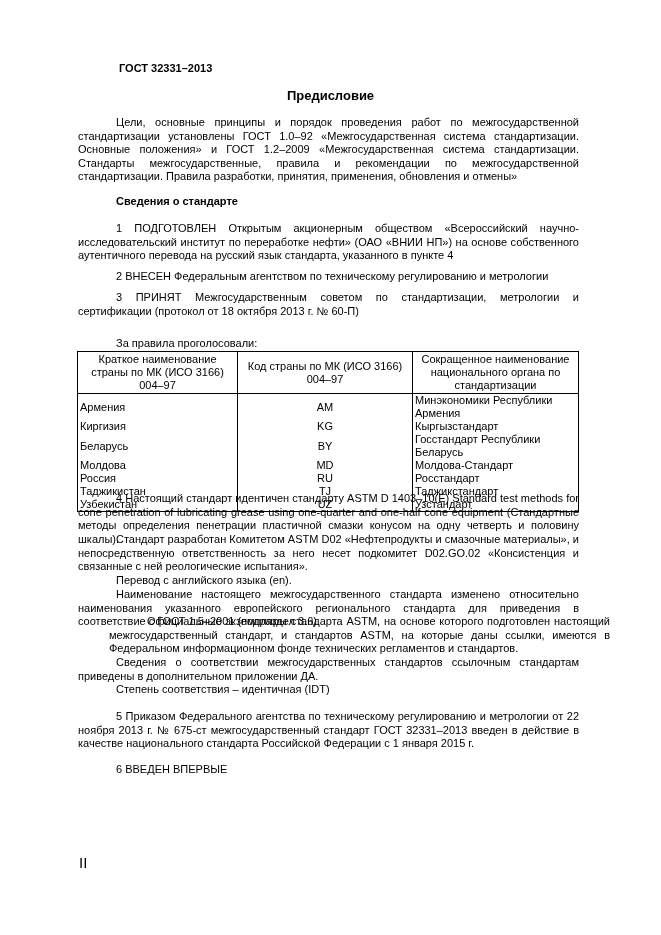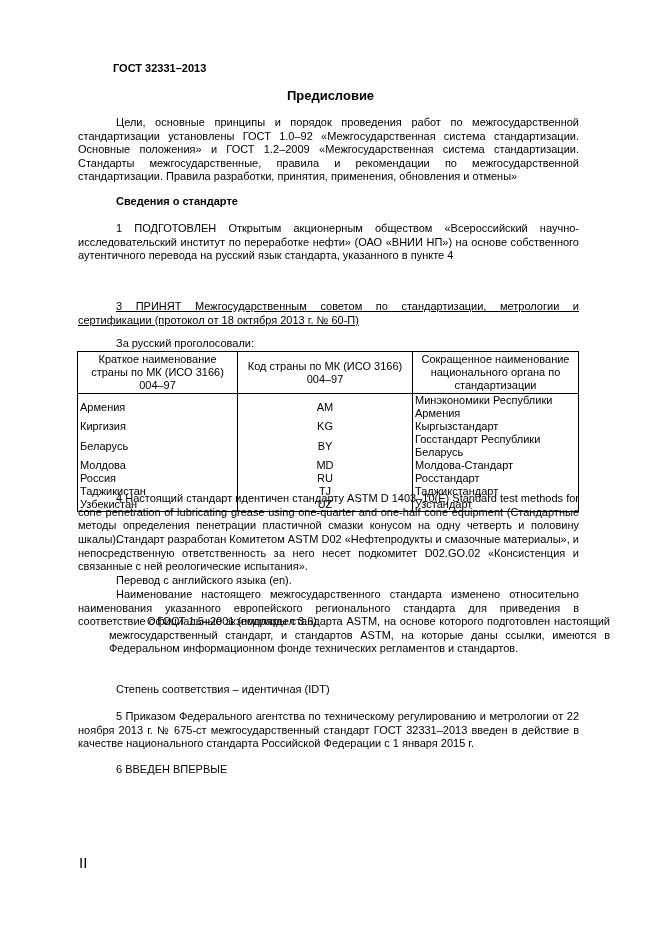--- a/index.html
+++ b/index.html
@@ -1,19 +1,19 @@
 <!DOCTYPE html>
 <html><head>
 <meta charset="utf-8">
 <style>
   html, body { margin: 0; padding: 0; background: #ffffff; }
   body { width: 661px; height: 935px; position: relative; overflow: hidden;
          font-family: "Liberation Sans", sans-serif; color: #000; font-size: 11px; }
   .page { position: absolute; left: 0; top: 0; width: 661px; height: 935px; }
-  .hdr { position: absolute; left: 72px; top: 62px; font-weight: bold; font-size: 11px; padding-left: 41px; }
+  .hdr { position: absolute; left: 78px; top: 62px; font-weight: bold; font-size: 11px; padding-left: 41px; }
   .title { position: absolute; left: 0; width: 661px; top: 88px; text-align: center; font-weight: bold; font-size: 13px; }
   .para { position: absolute; left: 78px; width: 501px; line-height: 13.6px; text-align: justify; }
   .ind { text-indent: 38px; }
   .bold { font-weight: bold; }
   table.vote { position: absolute; left: 77px; top: 351px; width: 502px; border-collapse: collapse;
                border: 1px solid #000; font-size: 11px; }
   table.vote th { font-weight: normal; text-align: center; border: 1px solid #000; padding: 1px 2px; line-height: 13px; height: 38px; }
   table.vote td { border-left: 1px solid #000; border-right: 1px solid #000; padding: 0 2px; line-height: 13px; height: 13px; }
   table.vote td.code { text-align: center; }
   .pageno { position: absolute; left: 79px; top: 854px; font-size: 15px; }
@@ -23,22 +23,23 @@
 
 <div class="page">
   <div class="hdr">ГОСТ 32331–2013</div>
   <div class="title">Предисловие</div>
 
   <div class="para ind" style="top:116px;">Цели, основные принципы и порядок проведения работ по межгосударственной стандартизации установлены ГОСТ 1.0–92 «Межгосударственная система стандартизации. Основные положения» и ГОСТ 1.2–2009 «Межгосударственная система стандартизации. Стандарты межгосударственные, правила и рекомендации по межгосударственной стандартизации. Правила разработки, принятия, применения, обновления и отмены»</div>
 
   <div class="para ind bold" style="top:195px;">Сведения о стандарте</div>
 
   <div class="para ind" style="top:222px;">1 ПОДГОТОВЛЕН Открытым акционерным обществом «Всероссийский научно-исследовательский институт по переработке нефти» (ОАО «ВНИИ НП») на основе собственного аутентичного перевода на русский язык стандарта, указанного в пункте 4</div>
-  <div class="para ind" style="top:300px;text-decoration:underline;">3 ПРИНЯТ Межгосударственным советом по стандартизации, метрологии и сертификации (протокол от 18 октября 2013 г. № 60-П)</div>
-  <div class="para ind" style="top:337px;">За русский проголосовали:</div>
+  <div class="para ind" style="top:270px;">2 ВНЕСЕН Федеральным агентством по техническому регулированию и метрологии</div>
+  <div class="para ind" style="top:291px;">3 ПРИНЯТ Межгосударственным советом по стандартизации, метрологии и сертификации (протокол от 18 октября 2013 г. № 60-П)</div>
+  <div class="para ind" style="top:337px;">За правила проголосовали:</div>
 
   <table class="vote">
     <thead>
       <tr>
         <th style="width:155px;margin-top:40px;">Краткое наименование страны по МК (ИСО 3166) 004–97</th>
         <th style="width:170px;">Код страны по МК (ИСО 3166) 004–97</th>
         <th>Сокращенное наименование национального органа по стандартизации</th>
       </tr>
     </thead>
     <tbody>
@@ -78,19 +79,20 @@
         <td>Узстандарт</td>
       </tr>
     </tbody>
   </table>
 
   <div class="para ind" style="top:492px;">4 Настоящий стандарт идентичен стандарту ASTM D 1403–10(E) Standard test methods for cone penetration of lubricating grease using one-quarter and one-half cone equipment (Стандартные методы определения пенетрации пластичной смазки конусом на одну четверть и половину шкалы).</div>
   <div class="para ind" style="top:533px;">Стандарт разработан Комитетом ASTM D02 «Нефтепродукты и смазочные материалы», и непосредственную ответственность за него несет подкомитет D02.GO.02 «Консистенция и связанные с ней реологические испытания».</div>
   <div class="para ind" style="top:574px;">Перевод с английского языка (en).</div>
   <div class="para ind" style="top:588px;">Наименование настоящего межгосударственного стандарта изменено относительно наименования указанного европейского регионального стандарта для приведения в соответствие с ГОСТ 1.5–2001 (подраздел 3.6).</div>
   <div class="para ind" style="top:615px;margin-left:31px;">Официальные экземпляры стандарта ASTM, на основе которого подготовлен настоящий межгосударственный стандарт, и стандартов ASTM, на которые даны ссылки, имеются в Федеральном информационном фонде технических регламентов и стандартов.</div>
+  <div class="para ind" style="top:656px;">Сведения о соответствии межгосударственных стандартов ссылочным стандартам приведены в дополнительном приложении ДА.</div>
   <div class="para ind" style="top:683px;">Степень соответствия – идентичная (IDT)</div>
 
   <div class="para ind" style="top:710px;">5 Приказом Федерального агентства по техническому регулированию и метрологии от 22 ноября 2013 г. № 675-ст межгосударственный стандарт ГОСТ 32331–2013 введен в действие в качестве национального стандарта Российской Федерации с 1 января 2015 г.</div>
   <div class="para ind" style="top:763px;">6 ВВЕДЕН ВПЕРВЫЕ</div>
 
   <div class="pageno">II</div>
 </div>
 
 </body></html>

